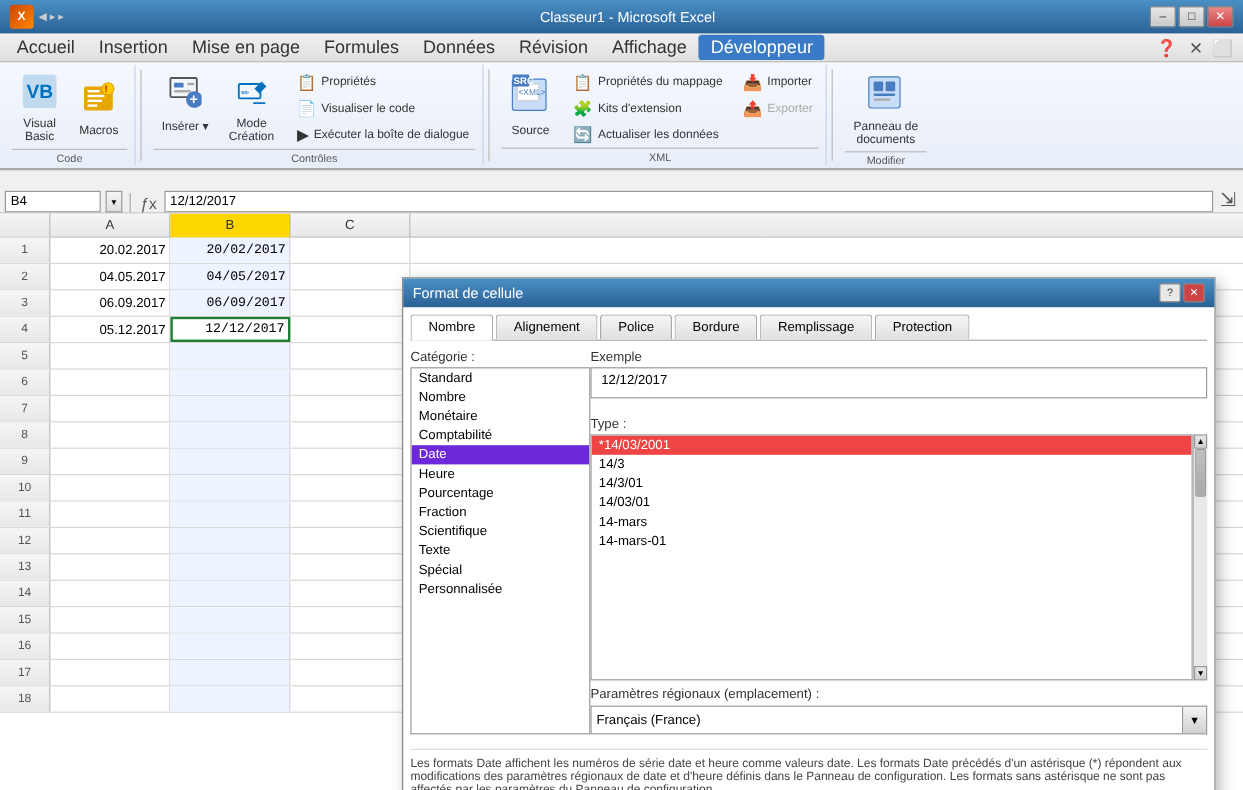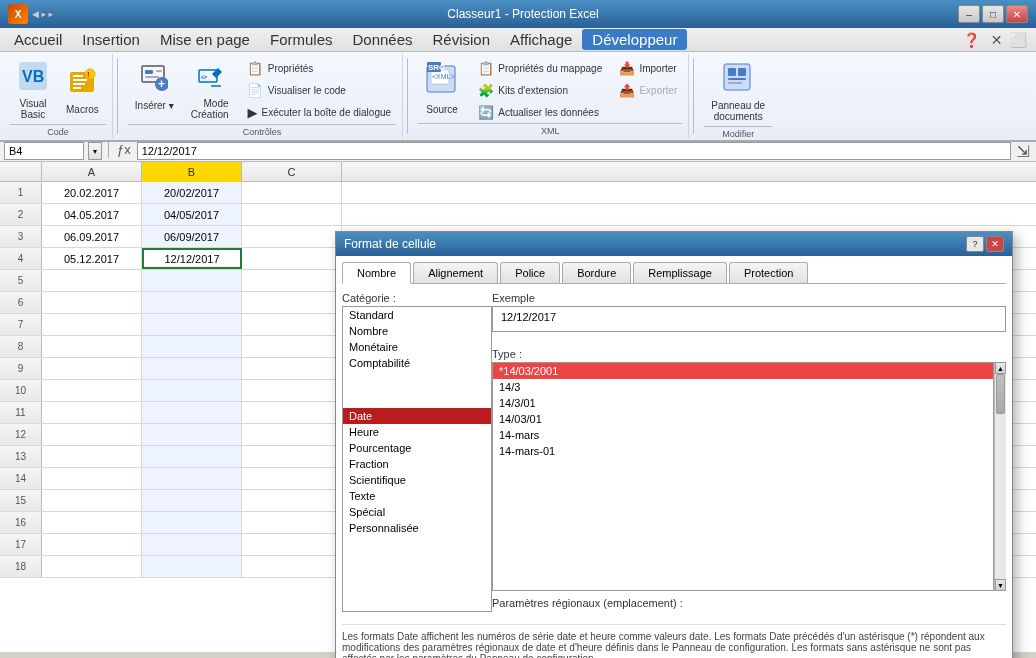--- a/index.html
+++ b/index.html
@@ -129,22 +129,22 @@
       justify-content: flex-start;
       gap: 1px;
       padding-top: 2px;
     }
 
     
     .formula-bar {
       background: #f0f0f0;
       border-bottom: 1px solid #bbb;
       display: flex;
-      align-items: flex-start;
-      height: 20px;
+      align-items: flex-end;
+      height: 36px;
       padding: 0 4px;
       gap: 4px;
     }
     .name-box {
       width: 80px;
       height: 18px;
       border: 1px solid #999;
       background: white;
       padding: 0 4px;
       font-size: 11px;
@@ -217,23 +217,23 @@
     .cell {
       border-right: 1px solid #d8d8d8;
       display: flex; align-items: center;
       padding: 0 3px;
       font-size: 11px;
       cursor: cell;
     }
     .cell-a { width: 100px; }
     .cell-b { width: 100px; }
     .cell-c { width: 100px; }
-    .cell.selected-col { background: #eef4ff; }
+    .cell.selected-col { background: #eef4ff; font-family: Liberation Mono, monospace; }
     .cell.active { border: 2px solid #1e7e34; background: white; }
-    .cell-value { width: 100%; text-align: center; }
+    .cell-value { width: 100%; text-align: right; }
 
     
     .dialog-overlay {
       position: fixed;
       top: 231px;
       left: 335px;
       width: 678px;
       height: 440px;
       background: white;
       border: 1px solid #888;
@@ -286,21 +286,21 @@
       flex: 1;
       border: 1px solid #999;
       background: white;
       overflow-y: auto;
       font-size: 11px;
     }
     .cat-item {
       padding: 2px 6px;
       cursor: pointer;
     }
-    .cat-item.selected { background: #b91c1c; color: white; margin-top: 37px; }
+    .cat-item.selected { background: #6d28d9; color: white; }
 
     .type-section { display: flex; flex-direction: column; flex: 1; }
 
     .exemple-box {
       border: 1px solid #999;
       background: white;
       padding: 4px 8px;
       font-size: 11px;
       margin-bottom: 8px;
       min-height: 26px;
@@ -366,21 +366,21 @@
 </head>
 <body>
 
 <div class="title-bar">
   <div style="width:80px; display:flex; gap:4px; align-items:center;">
     <div style="width:20px;height:20px;background:linear-gradient(135deg,#cc4400,#ff8800);border-radius:3px;display:flex;align-items:center;justify-content:center;">
       <span style="color:white;font-size:10px;font-weight:bold;">X</span>
     </div>
     <span style="font-size:9px;color:#ccc;">◀ ▸ ▸</span>
   </div>
-  <div class="title-bar-title">Classeur1 - Protection Excel</div>
+  <div class="title-bar-title">Classeur1 - Microsoft Excel</div>
   <div class="title-bar-controls">
     <div class="title-btn">–</div>
     <div class="title-btn">□</div>
     <div class="title-btn close">✕</div>
   </div>
 </div>
 
 <div class="menu-bar">
   <div class="menu-item">Accueil</div>
   <div class="menu-item">Insertion</div>
@@ -446,21 +446,21 @@
       </div>
       <div class="ribbon-btn large">
         <div class="btn-icon">
           <svg width="28" height="32" viewBox="0 0 28 32">
             <rect x="3" y="10" width="18" height="12" rx="1" fill="none" stroke="#0070c0" stroke-width="1.5"></rect>
             <text x="5" y="20" font-size="8" fill="#0070c0">✏</text>
             <polygon points="16,14 22,8 26,12 20,18" fill="#0070c0"></polygon>
             <line x1="15" y1="26" x2="25" y2="26" stroke="#0070c0" stroke-width="1.5"></line>
           </svg>
         </div>
-        <div style="font-size:10px;text-align:right;">Mode<br>Création</div>
+        <div style="font-size:10px;text-align:center;">Mode<br>Création</div>
       </div>
       <div class="ribbon-col" style="margin-left:4px;">
         <div class="ribbon-btn-small">
           <span class="small-icon">📋</span>
           <span>Propriétés</span>
         </div>
         <div class="ribbon-btn-small">
           <span class="small-icon">📄</span>
           <span>Visualiser le code</span>
         </div>
@@ -756,20 +756,28 @@
                 <div class="scroll-track">
                   <div class="scroll-thumb"></div>
                 </div>
                 <div class="scroll-btn">▼</div>
               </div>
             </div>
           </div>
 
           <div class="params-section">
             <div class="params-label">Paramètres régionaux (emplacement) :</div>
+            <div style="position:relative; display:flex; align-items:center;">
+              <div class="params-select" style="width:calc(100% - 20px);">
+                <span>Français (France)</span>
+              </div>
+              <div style="width:20px;height:24px;border:1px solid #999;background:linear-gradient(to bottom,#f5f5f5,#d0d0d0);display:flex;align-items:center;justify-content:center;cursor:pointer;border-left:none;">
+                <span style="font-size:9px;">▼</span>
+              </div>
+            </div>
           </div>
         </div>
       </div>
 
       <div class="dialog-footer-text">Les formats Date affichent les numéros de série date et heure comme valeurs date. Les formats Date précédés d'un astérisque (*) répondent aux modifications des paramètres régionaux de date et d'heure définis dans le Panneau de configuration. Les formats sans astérisque ne sont pas affectés par les paramètres du Panneau de configuration.</div>
     </div>
   </div>
 </div>
 
 </body></html>

